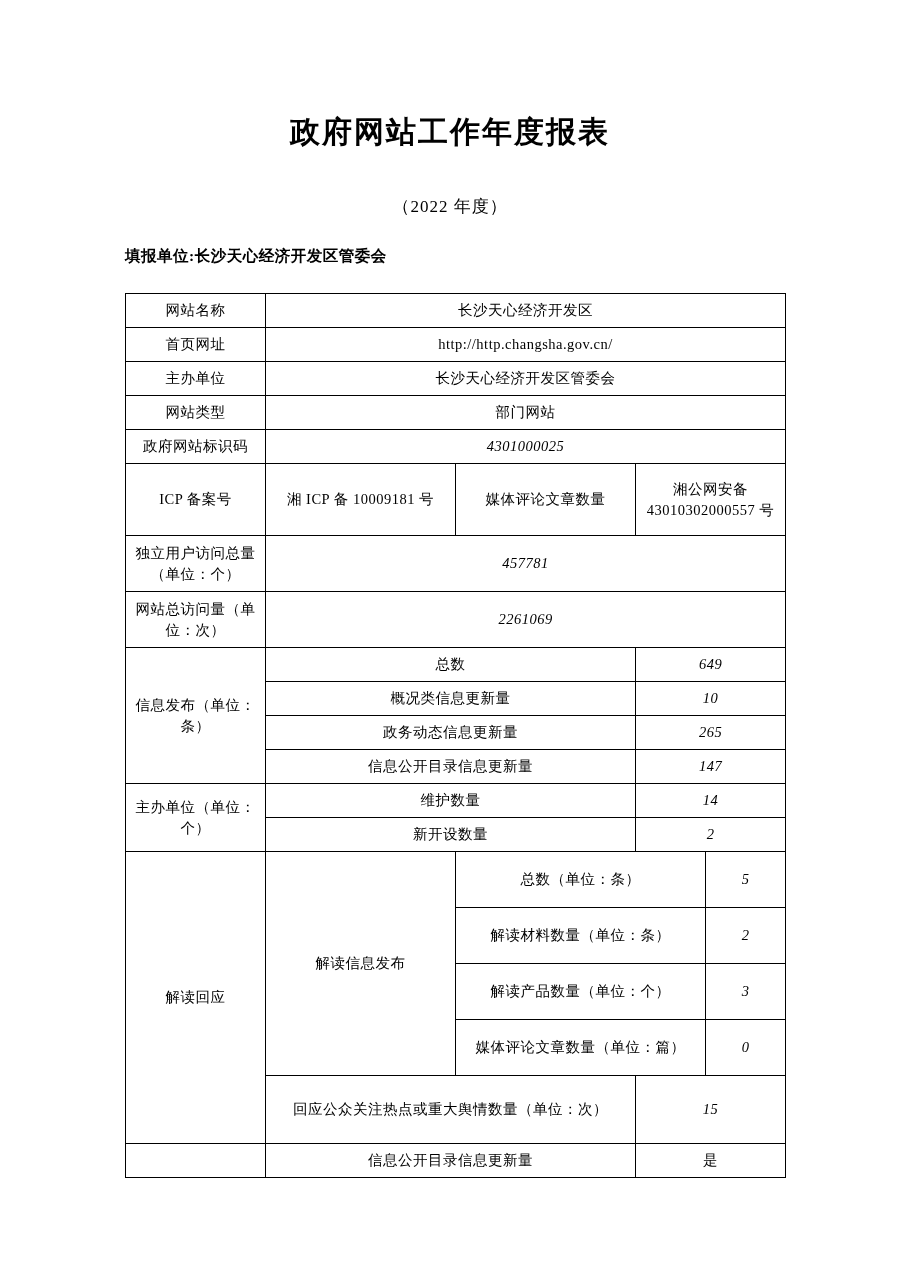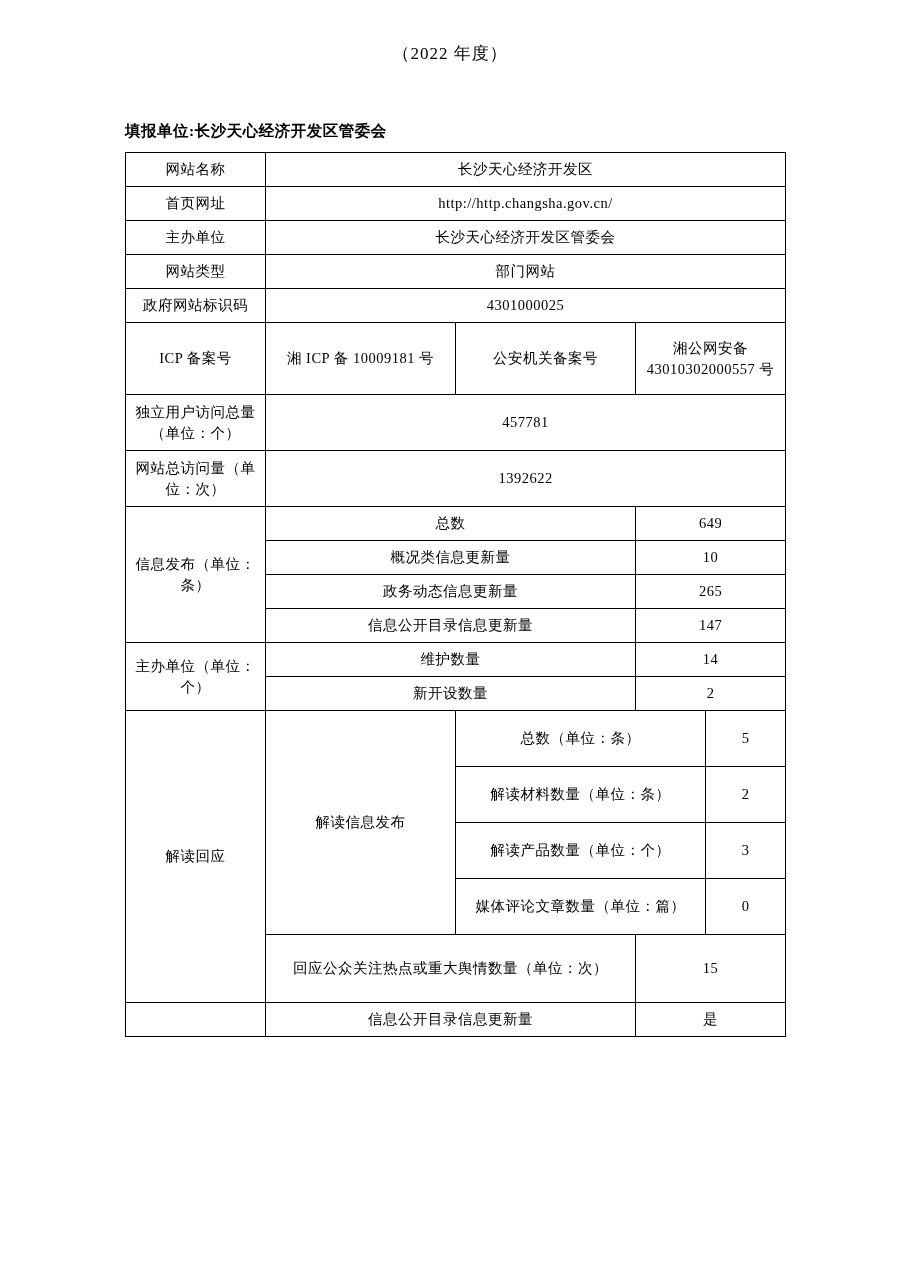--- a/index.html
+++ b/index.html
@@ -29,58 +29,60 @@
     margin-top: 112px;
     font-family: "DejaVu Sans", "Liberation Sans", sans-serif;
   }
   .doc-subtitle {
     text-align: center;
     font-size: 17px;
     margin-top: 42px;
     letter-spacing: 1px;
   }
   .fill-unit {
-    margin-top: 56px;
+    margin-top: 28px;
     margin-left: 35px;
     font-size: 15.5px;
     font-weight: bold;
     letter-spacing: 0.5px;
   }
   table.report {
-    margin-top: 10px;
+    margin-top: 26px;
     margin-left: 35px;
     border-collapse: collapse;
     width: 660px;
     table-layout: fixed;
   }
   table.report td {
     border: 1px solid #000000;
     text-align: center;
     vertical-align: middle;
     font-size: 14.5px;
     padding: 6px 4px;
     line-height: 1.45;
     letter-spacing: 0.5px;
   }
   td.label {
     letter-spacing: 1px;
   }
   td.num {
     font-family: "Liberation Serif", serif;
     letter-spacing: 0.5px;
+    font-style: italic;
   }
   td.url {
     letter-spacing: 0.5px;
   }
 </style>
 </head>
 <body>
 
 <div class="page">
 
+  <div class="doc-title">政府网站工作年度报表</div>
   <div class="doc-subtitle">（2022 年度）</div>
   <div class="fill-unit">填报单位:长沙天心经济开发区管委会</div>
 
   <table class="report">
     <colgroup>
       <col style="width:140px">
       <col style="width:190px">
       <col style="width:180px">
       <col style="width:70px">
       <col style="width:80px">
@@ -102,30 +104,30 @@
         <td class="label">网站类型</td>
         <td colspan="4">部门网站</td>
       </tr>
       <tr>
         <td class="label">政府网站标识码</td>
         <td class="num" colspan="4">4301000025</td>
       </tr>
       <tr style="height:72px">
         <td class="label">ICP 备案号</td>
         <td>湘 ICP 备 10009181 号</td>
-        <td class="label">公安机关备案号</td>
+        <td class="label">媒体评论文章数量</td>
         <td colspan="2">湘公网安备 43010302000557 号</td>
       </tr>
       <tr style="height:56px">
         <td class="label">独立用户访问总量（单位：个）</td>
         <td class="num" colspan="4">457781</td>
       </tr>
       <tr style="height:56px">
         <td class="label">网站总访问量（单位：次）</td>
-        <td class="num" colspan="4">1392622</td>
+        <td class="num" colspan="4">2261069</td>
       </tr>
 
       <tr>
         <td class="label" rowspan="4">信息发布（单位：条）</td>
         <td colspan="2">总数</td>
         <td class="num" colspan="2">649</td>
       </tr>
       <tr>
         <td colspan="2">概况类信息更新量</td>
         <td class="num" colspan="2">10</td>

